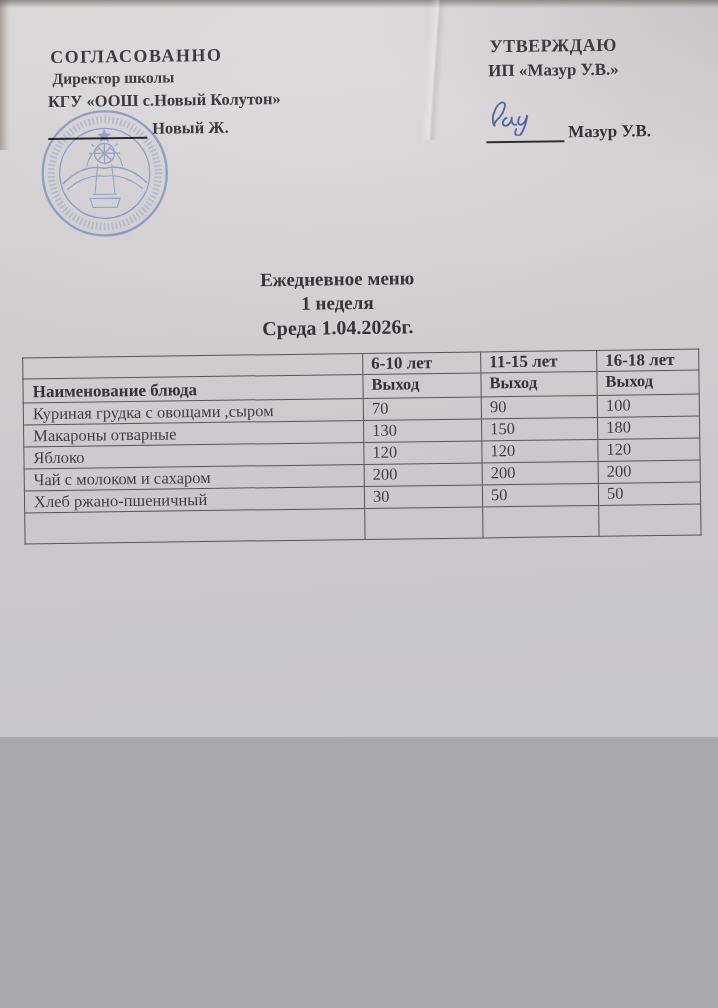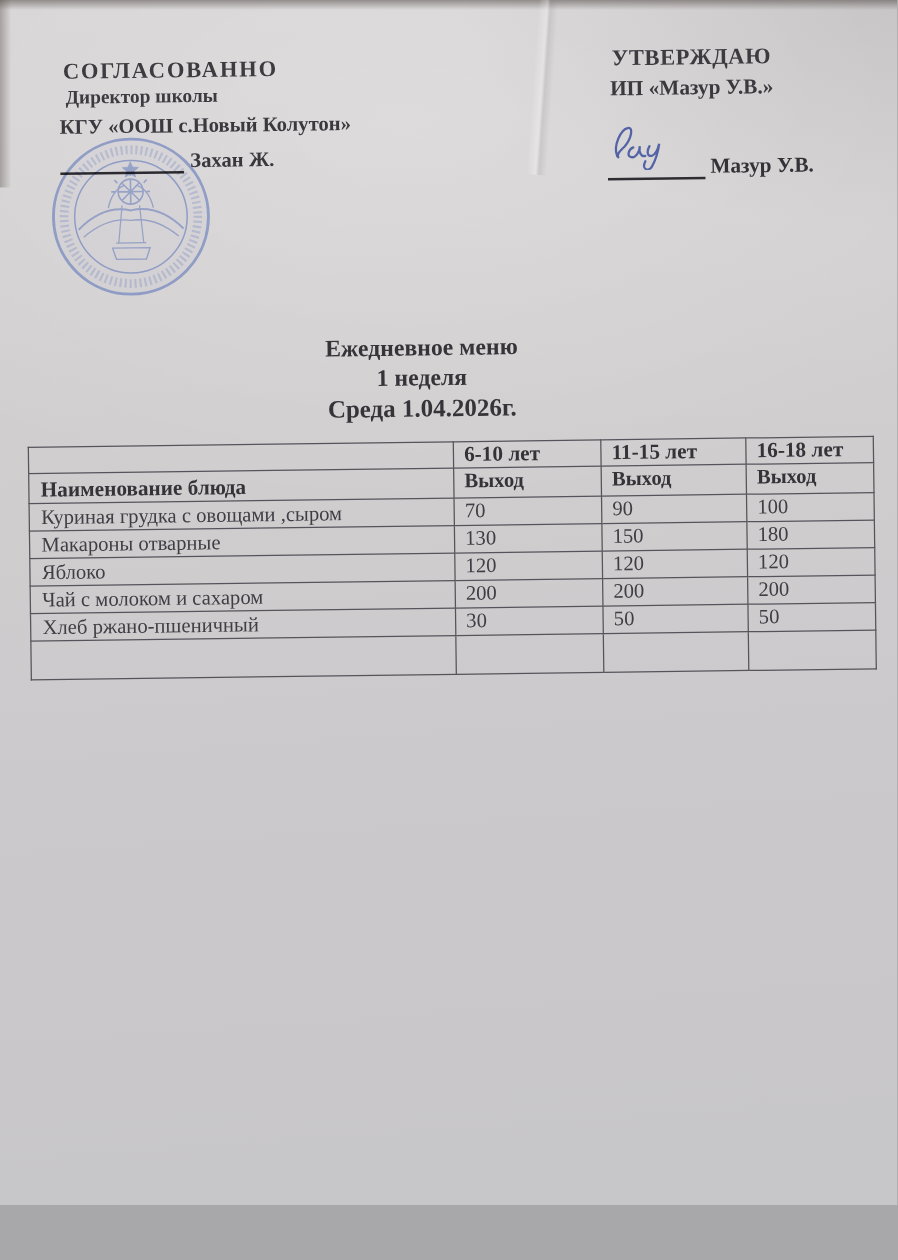--- a/index.html
+++ b/index.html
@@ -1,18 +1,18 @@
 <!DOCTYPE html>
 <html><head>
 <meta charset="utf-8">
 <style>
   html,body{margin:0;padding:0;background:#a8a7a9;}
   .page{
     position:relative;
-    width:718px;height:964px;
+    width:718px;height:737px;
     overflow:hidden;
     font-family:"Liberation Serif","DejaVu Serif",serif;
     color:#39383c;
     background:
       radial-gradient(ellipse 850px 480px at 45% 10%, rgba(255,255,255,0.20), rgba(255,255,255,0) 65%),
       radial-gradient(ellipse 500px 260px at 100% 0%, rgba(95,92,96,0.14), rgba(95,92,96,0) 70%),
       linear-gradient(176deg,#d7d4d5 0%,#d1cecf 35%,#cac8cb 70%,#c7c6c8 100%);
   }
   
   .edge-top{position:absolute;left:0;top:0;width:100%;height:8px;
@@ -68,21 +68,21 @@
 
 <div class="page">
   <div class="sheet">
 
     <div class="app-left">
       <div class="l1">СОГЛАСОВАННО</div>
       <div class="l2">Директор школы</div>
       <div class="l3">КГУ «ООШ с.Новый Колутон»</div>
       <div class="sig-row-left">
         <span class="sig-line"></span>
-        <span>Захан Ж.</span>
+        <span>Новый Ж.</span>
       </div>
     </div>
 
     <div class="app-right">
       <div class="r1">УТВЕРЖДАЮ</div>
       <div class="r2">ИП «Мазур У.В.»</div>
       <div class="sig-row-right">
         <span class="squiggle-wrap">
           <svg width="74" height="38" viewBox="0 0 80 44" fill="none">
             <g stroke="#41549f" stroke-width="2.1" stroke-linecap="round" opacity="0.88">

